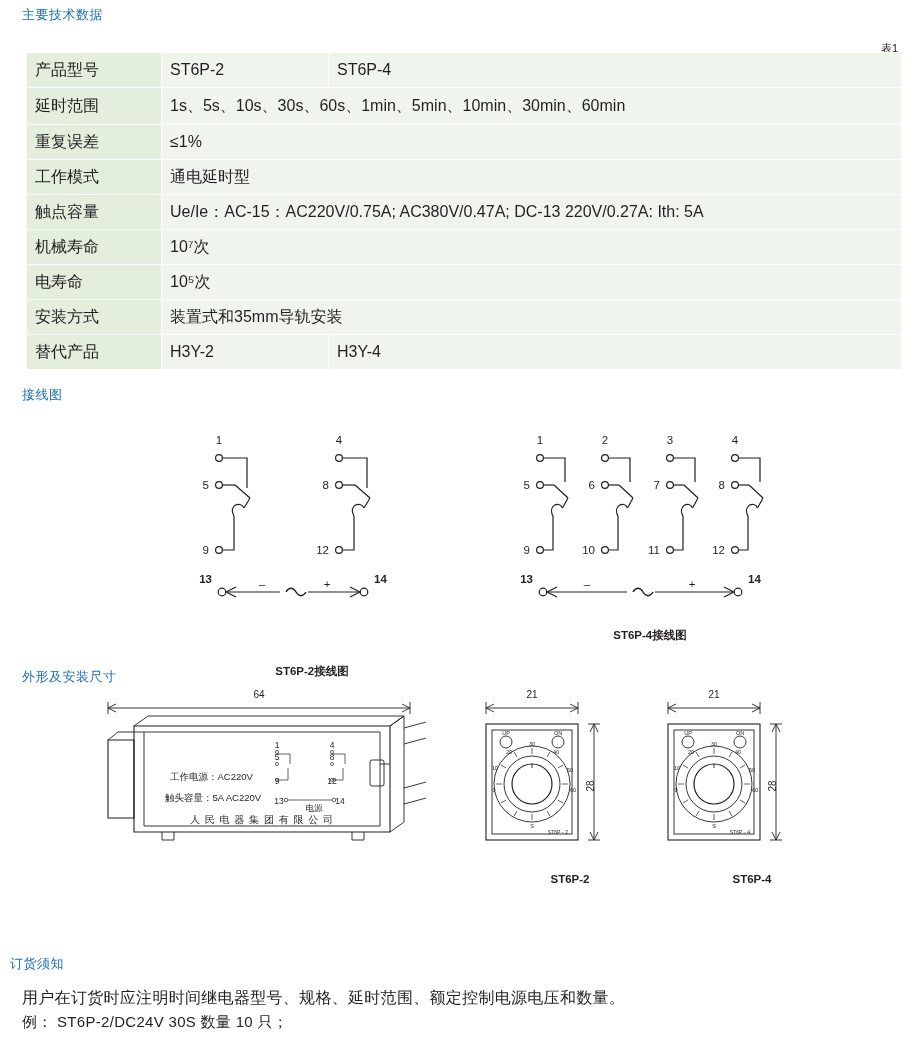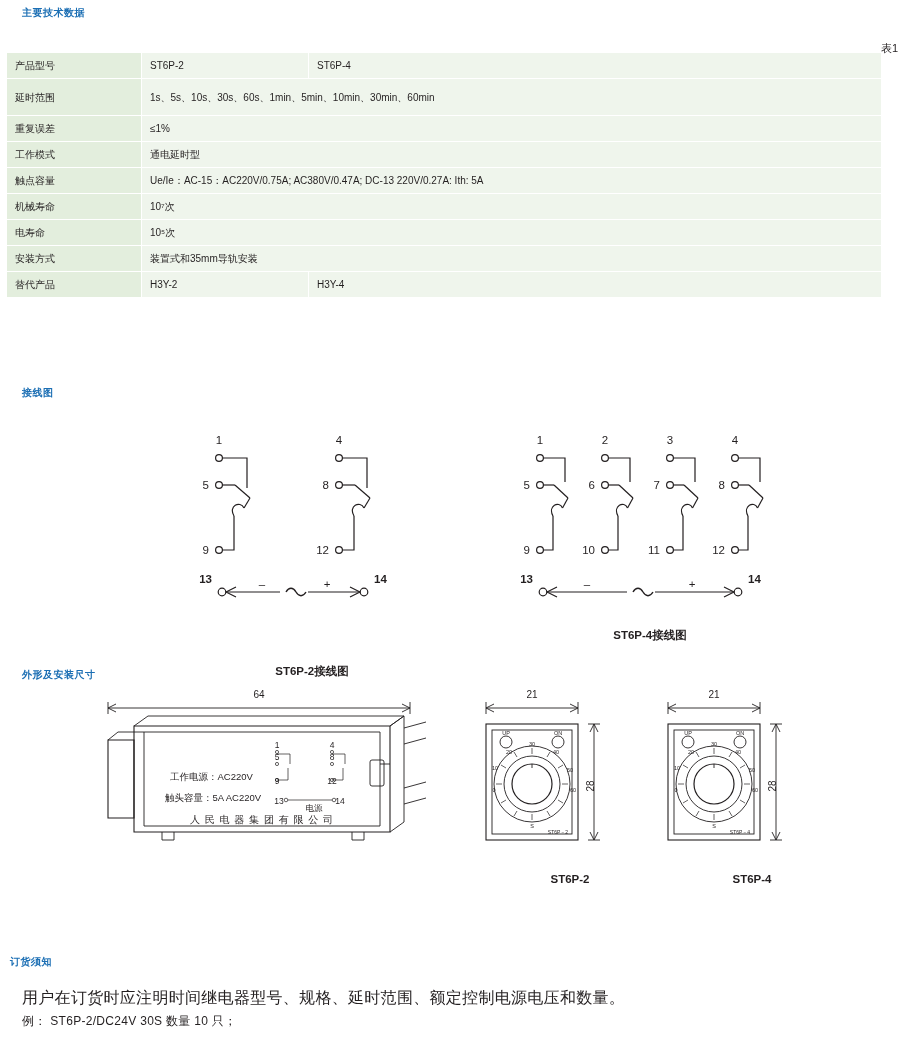--- a/index.html
+++ b/index.html
@@ -16,44 +16,44 @@
     font-size: 12px;
   }
   .page {
     position: relative;
     width: 920px;
     height: 1047px;
     overflow: hidden;
   }
   .section-title {
     color: #1c6fb4;
-    font-size: 10px;
-    font-weight: bold;
+    font-size: 13px;
+    font-weight: normal;
     letter-spacing: 0.5px;
   }
   #title-main {
     position: absolute;
     left: 22px;
     top: 6px;
   }
   #table-label {
     position: absolute;
     right: 22px;
     top: 41px;
     font-size: 11px;
     color: #231f20;
   }
   
   #spec-table {
     position: absolute;
-    left: 6px;
+    left: 26px;
     top: 52px;
     width: 876px;
     border-collapse: collapse;
-    font-size: 10px;
+    font-size: 16px;
   }
   #spec-table td {
     border: 1px solid #ffffff;
     padding: 5px 8px;
     vertical-align: middle;
     line-height: 1.5;
   }
   #spec-table tr td:first-child {
     background: #e3eedd;
     width: 118px;
@@ -123,21 +123,21 @@
     position: absolute;
     left: 22px;
     top: 988px;
     font-size: 16px;
     letter-spacing: 0.3px;
   }
   #order-line2 {
     position: absolute;
     left: 22px;
     top: 1013px;
-    font-size: 12px;
+    font-size: 15px;
     letter-spacing: 0.3px;
   }
   svg { display: block; }
   text { font-family: "Liberation Sans", sans-serif; }
 </style>
 </head>
 <body>
 
 <div class="page">
 

